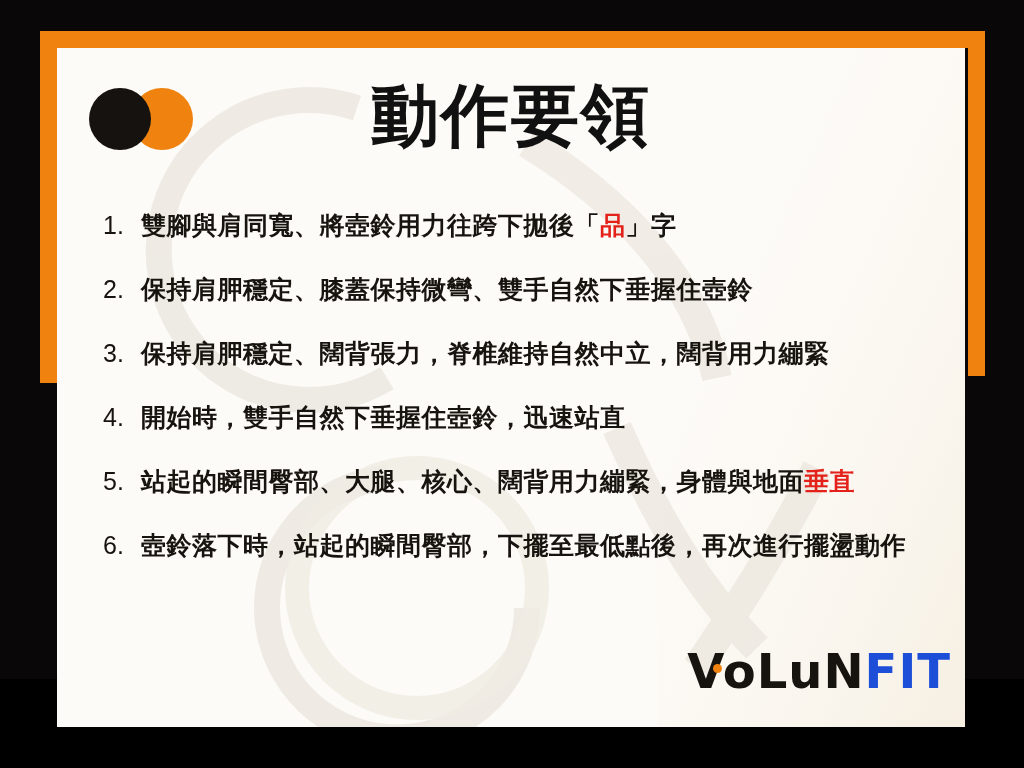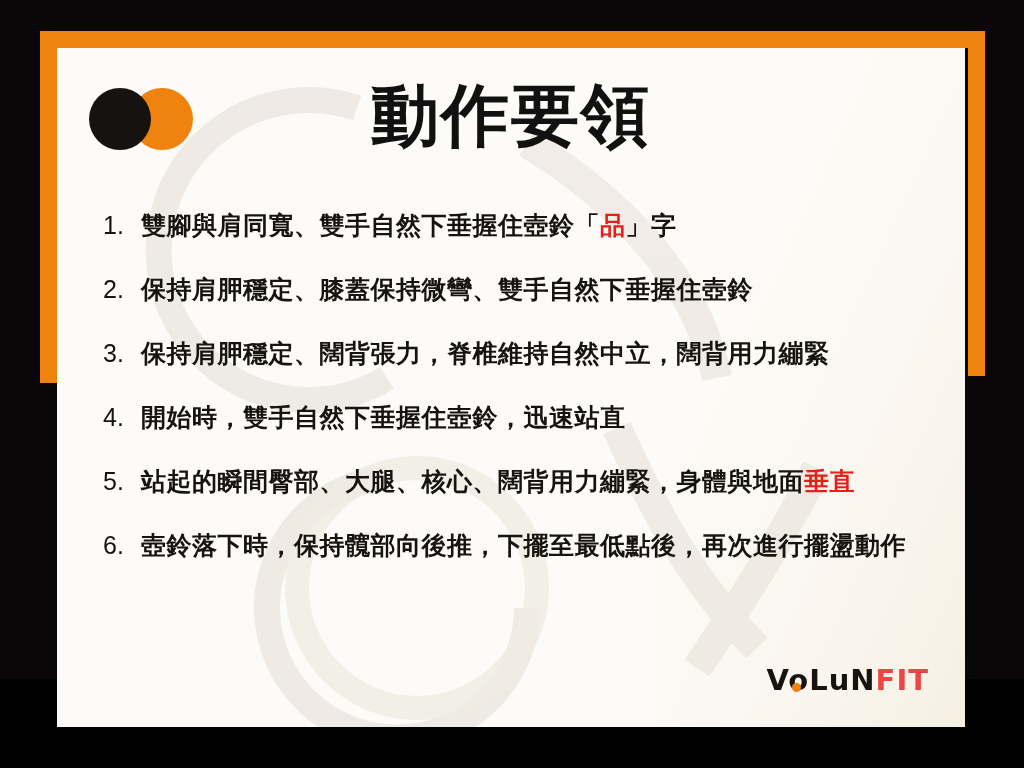--- a/index.html
+++ b/index.html
@@ -137,32 +137,32 @@
   }
   .step-text {
     flex: 1 1 auto;
     letter-spacing: 0.5px;
   }
   .hl-red { color: #E3211A; }
 
   
   .wordmark {
     position: absolute;
-    right: 36px;
+    right: 14px;
     bottom: 32px;
     display: flex;
     align-items: baseline;
     font-weight: 700;
-    font-size: 29px;
+    font-size: 48px;
     letter-spacing: 1px;
     line-height: 1;
     font-family: "DejaVu Sans", sans-serif;
   }
   .wm-dark  { color: #17130F; position: relative; }
-  .wm-orange{ color: #ef4444; }
+  .wm-orange{ color: #1d4ed8; }
   .wm-o-dot {
     position: absolute;
     left: 26px;
     top: 17px;
     width: 9px;
     height: 9px;
     border-radius: 50%;
     background: #F0830F;
   }
 </style>
@@ -203,41 +203,41 @@
       <div class="logo-dots">
         <span class="dot dot-black"></span>
         <span class="dot dot-orange"></span>
       </div>
       <div class="page-title">動作要領</div>
     </div>
 
     <ol class="steps" id="steps-list">
         <li class="step">
           <span class="step-index">1.</span>
-          <span class="step-text"><span>雙腳與肩同寬、雙手自然下垂握住壺鈴「</span><span class="hl-red">品</span><span>」字</span></span>
+          <span class="step-text"><span>雙腳與肩同寬、將壺鈴用力往跨下拋後「</span><span class="hl-red">品</span><span>」字</span></span>
         </li>
         <li class="step">
           <span class="step-index">2.</span>
           <span class="step-text"><span>保持肩胛穩定、膝蓋保持微彎、雙手自然下垂握住壺鈴</span></span>
         </li>
         <li class="step">
           <span class="step-index">3.</span>
           <span class="step-text"><span>保持肩胛穩定、闊背張力，脊椎維持自然中立，闊背用力繃緊</span></span>
         </li>
         <li class="step">
           <span class="step-index">4.</span>
           <span class="step-text"><span>開始時，雙手自然下垂握住壺鈴，迅速站直</span></span>
         </li>
         <li class="step">
           <span class="step-index">5.</span>
           <span class="step-text"><span>站起的瞬間臀部、大腿、核心、闊背用力繃緊，身體與地面</span><span class="hl-red">垂直</span></span>
         </li>
         <li class="step">
           <span class="step-index">6.</span>
-          <span class="step-text"><span>壺鈴落下時，保持髖部向後推，下擺至最低點後，再次進行擺盪動作</span></span>
+          <span class="step-text"><span>壺鈴落下時，站起的瞬間臀部，下擺至最低點後，再次進行擺盪動作</span></span>
         </li>
       </ol>
 
     <div class="wordmark">
       <span class="wm-dark">
         <span>VoLuN</span>
         <span class="wm-o-dot"></span>
       </span>
       <span class="wm-orange">FIT</span>
     </div>

